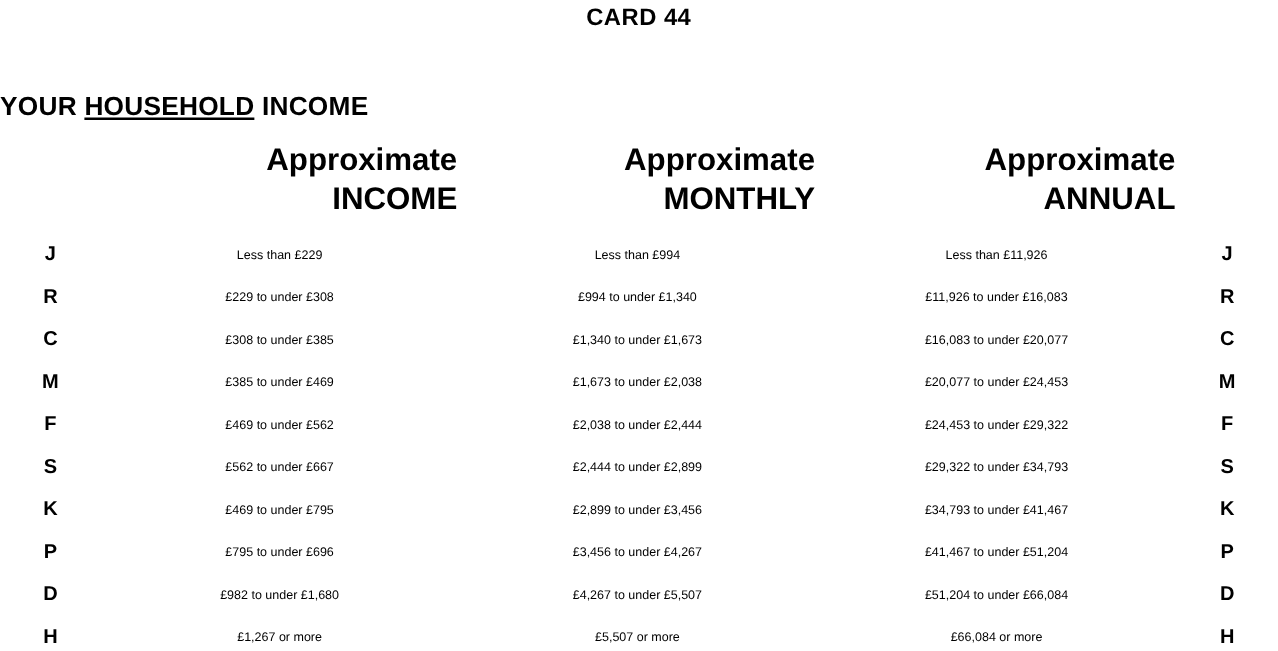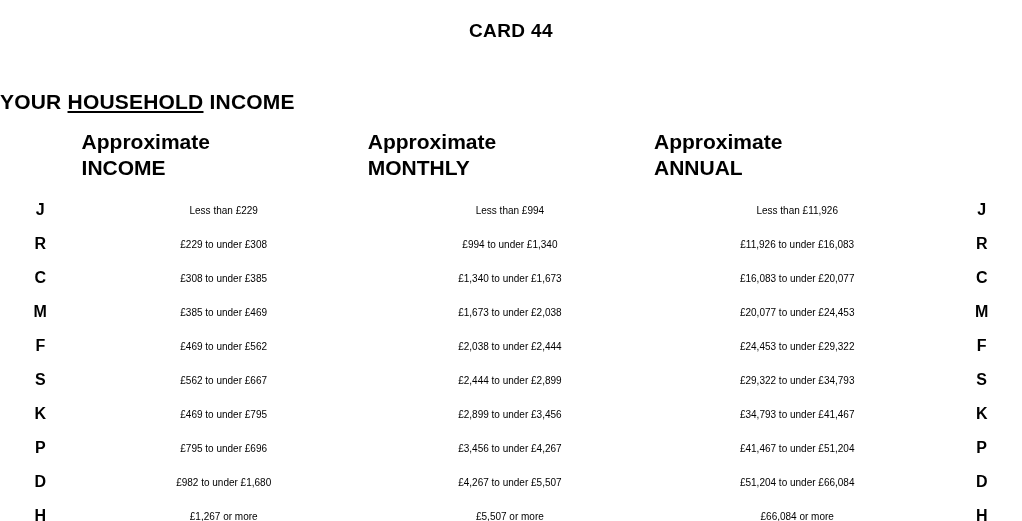--- a/index.html
+++ b/index.html
@@ -19,42 +19,42 @@
     width: 1022px;
     height: 521px;
     box-sizing: border-box;
     padding: 0;
   }
   .card-title {
     text-align: center;
     font-size: 19px;
     font-weight: bold;
     letter-spacing: 0.4px;
-    margin-top: 20px;
+    margin-top: 4px;
   }
   .doc-title {
     text-align: left;
     font-size: 21px;
     font-weight: bold;
     margin-top: 48px;
     letter-spacing: 0.2px;
   }
   .doc-title .underline {
     text-decoration: underline;
   }
   table.income {
     width: 100%;
     border-collapse: collapse;
     margin-top: 14px;
     table-layout: fixed;
   }
   table.income th.colhead {
-    font-size: 21px;
+    font-size: 25px;
     font-weight: bold;
-    text-align: left;
+    text-align: right;
     padding-bottom: 12px;
     line-height: 1.24;
   }
   table.income th.letterhead {
     width: 74px;
   }
   table.income td.letter {
     width: 74px;
     text-align: center;
     font-size: 16px;

